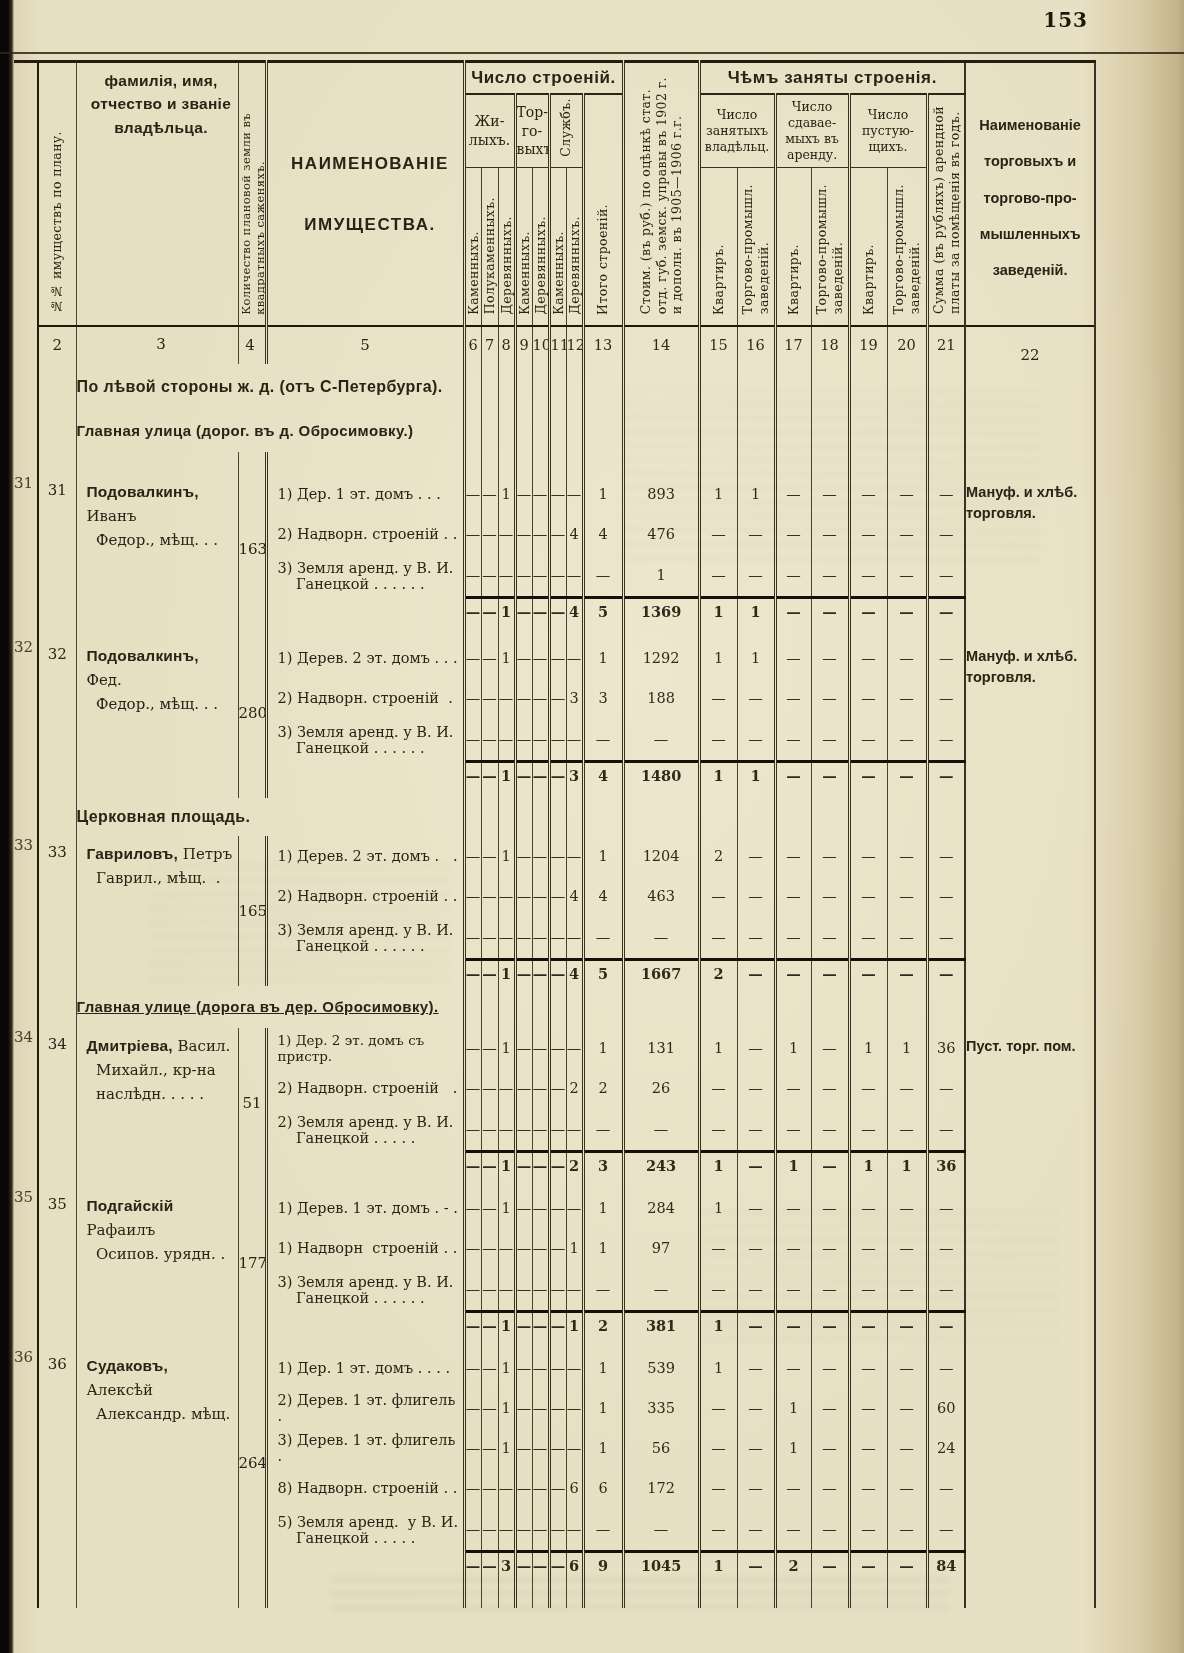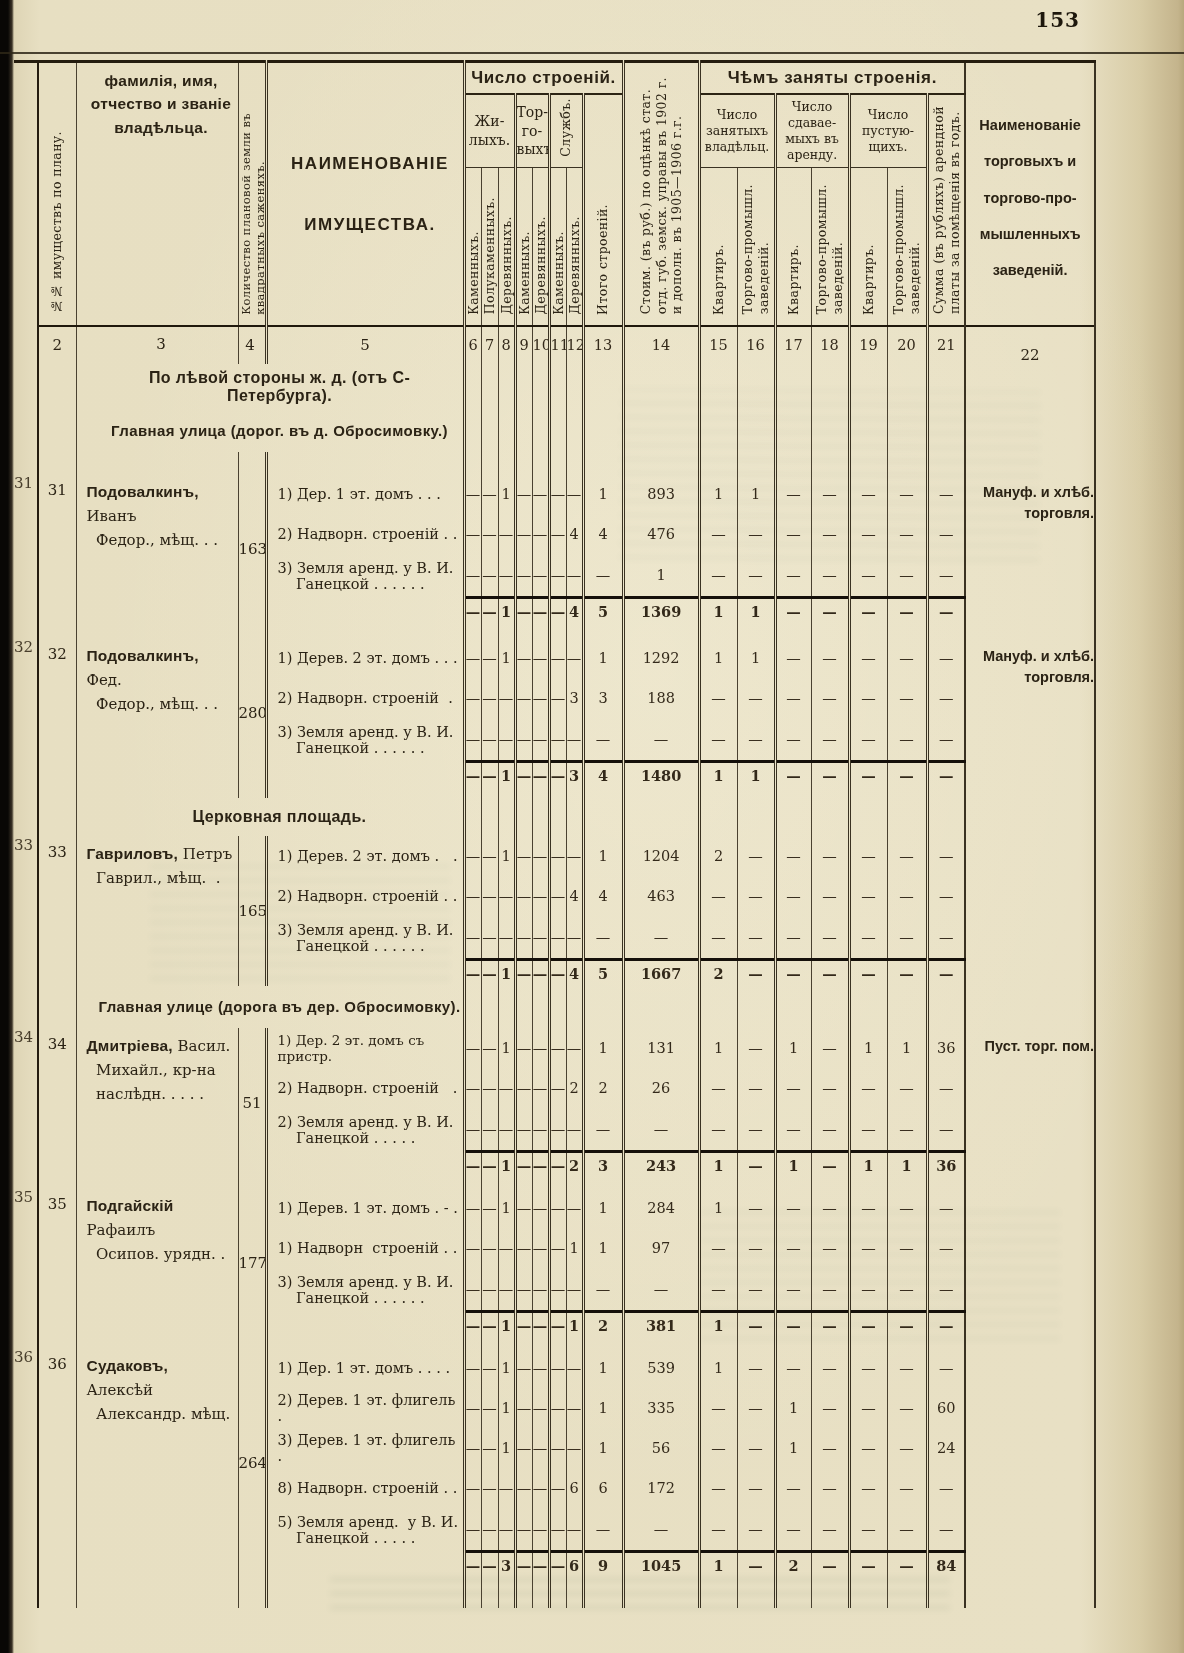--- a/index.html
+++ b/index.html
@@ -7,32 +7,32 @@
     position:relative; width:1184px; height:1653px; overflow:hidden;
     background:
       radial-gradient(ellipse at 55% 40%, rgba(255,252,235,.25), rgba(0,0,0,0) 60%),
       linear-gradient(90deg, #d9cfae 0px, #e7dfc2 40px, #e8e0c4 1080px, #d8cca6 1140px, #c4b48c 1178px, #b7a87e 1184px),
       #e6ddbe;
     font-family:"DejaVu Serif","Liberation Serif",serif;
     color:#2b2315;
   }
   .binding{position:absolute;left:0;top:0;width:14px;height:1653px;background:linear-gradient(90deg,#090705 0 8px,#3a3226 12px,rgba(58,50,38,0) 14px);}
   .rule-top{position:absolute;left:0;top:52px;width:1184px;height:2px;background:#2e2717;opacity:.85;}
-  .pageno{position:absolute;top:8px;right:104px;font:700 20px "DejaVu Serif",serif;letter-spacing:1px;color:#1d170c;}
+  .pageno{position:absolute;top:8px;right:96px;font:700 20px "DejaVu Serif",serif;letter-spacing:1px;color:#1d170c;}
   .ghost{position:absolute;filter:blur(3px);opacity:.07;background:repeating-linear-gradient(0deg,#43604a 0 3px,rgba(0,0,0,0) 3px 14px);pointer-events:none;}
 
   table.reg{position:absolute;left:14px;top:60px;width:1081px;border-collapse:collapse;table-layout:fixed;border-top:3px solid #241c0e;}
   td{padding:0;overflow:hidden;}
 
   
   .cut{border-right:2.5px solid #241c10;font:15px "DejaVu Serif",serif;color:#473d2b;text-align:right;padding-right:9px;vertical-align:top;}
   .name{border-left:1px solid #4a4130;}
   .land{border-left:1px solid #4a4130;font:15px "DejaVu Serif",serif;text-align:right;padding-right:3px;vertical-align:middle;}
   .plabel{border-left:3px double #3a3222;font:14.5px "DejaVu Serif",serif;padding-left:10px;vertical-align:middle;white-space:pre-wrap;}
-  .est{border-left:2px solid #3a3222;border-right:2px solid #3a3222;font:700 14.5px "Liberation Sans",sans-serif;text-align:right;vertical-align:top;padding-top:8px;white-space:pre-line;line-height:1.5;}
+  .est{border-left:2px solid #3a3222;border-right:2px solid #3a3222;font:700 14.5px "Liberation Sans",sans-serif;text-align:left;vertical-align:top;padding-top:8px;white-space:pre-line;line-height:1.5;}
   .bl1{border-left:1px solid #4a4130;}
   .bl2{border-left:3px double #3a3222;}
   .gen{font:14.5px "DejaVu Serif",serif;text-align:center;vertical-align:middle;color:#33291a;}
   .gen.c0,.gen.c3,.gen.c5,.gen.c7,.gen.c8,.gen.c9,.gen.c11,.gen.c13,.gen.c15{border-left:3px double #3a3222;}
   .gen.c1,.gen.c2,.gen.c4,.gen.c6,.gen.c10,.gen.c12,.gen.c14{border-left:1px solid #4a4130;}
 
   
   .gtitle{font:700 17px "Liberation Sans",sans-serif;letter-spacing:.6px;text-align:center;vertical-align:middle;border-bottom:2px solid #2c2414;}
   .h-c3{font:700 15.5px "Liberation Sans",sans-serif;text-align:center;vertical-align:middle;white-space:pre-line;line-height:3.0;letter-spacing:.3px;}
   .h-c5{font:700 17px "Liberation Sans",sans-serif;text-align:center;vertical-align:middle;white-space:pre-line;line-height:3.6;letter-spacing:1.5px;}
@@ -43,21 +43,21 @@
   .vert{display:inline-block;writing-mode:vertical-rl;transform:rotate(180deg);white-space:pre;font:12.5px "DejaVu Serif",serif;letter-spacing:.4px;line-height:1.25;text-align:left;}
   .vsm{font-size:11.5px;}
   tr.numsrow td{border-top:2.5px solid #1f180b;}
   .nrow{font:15px "DejaVu Serif",serif;text-align:center;vertical-align:middle;}
 
   
   .surname{font:700 15.5px "Liberation Sans",sans-serif;letter-spacing:.2px;}
   .nrest{font:15px "DejaVu Serif",serif;}
   td.name{white-space:pre-wrap;padding:6px 2px 0 10px;vertical-align:top;line-height:1.5;}
   td.numcell{font:15px "DejaVu Serif",serif;text-align:center;vertical-align:top;padding-top:7px;}
-  .sec{font:700 16px "Liberation Sans",sans-serif;letter-spacing:.4px;text-align:center;vertical-align:middle;border-left:1px solid #4a4130;padding-left:20px;}
+  .sec{font:700 16px "Liberation Sans",sans-serif;letter-spacing:.4px;vertical-align:middle;border-left:1px solid #4a4130;}
   tr.total-row td.gen{border-top:3.5px solid #15100a;font-weight:700;}
   .r40{height:40px}.r44{height:44px}.r26{height:26px}
   .r52{height:46px}.r42{height:42px}.r38{height:38px}.r22{height:22px}
   .r14{height:14px}.r10{height:10px}.r30{height:30px}
   .h1{height:32px}.h2{height:74px}.h3{height:158px}.h4{height:26px}
 </style>
 </head>
 <body>
 
 <div class="page">
@@ -575,21 +575,21 @@
           <td class="gen c11">—</td>
           <td class="gen c12">—</td>
           <td class="gen c13">—</td>
           <td class="gen c14">—</td>
           <td class="gen c15">—</td>
         </tr>
 
     <tr class="r42">
       <td class="cut"></td>
       <td></td>
-      <td class="sec" style="font-size:15px;" colspan="3">Главная улице (дорога въ дер. Обросимовку).</td>
+      <td class="sec" style="font-size:15px;text-decoration:underline;" colspan="3">Главная улице (дорога въ дер. Обросимовку).</td>
       <td class="gen c0"></td>
           <td class="gen c1"></td>
           <td class="gen c2"></td>
           <td class="gen c3"></td>
           <td class="gen c4"></td>
           <td class="gen c5"></td>
           <td class="gen c6"></td>
           <td class="gen c7"></td>
           <td class="gen c8"></td>
           <td class="gen c9"></td>

